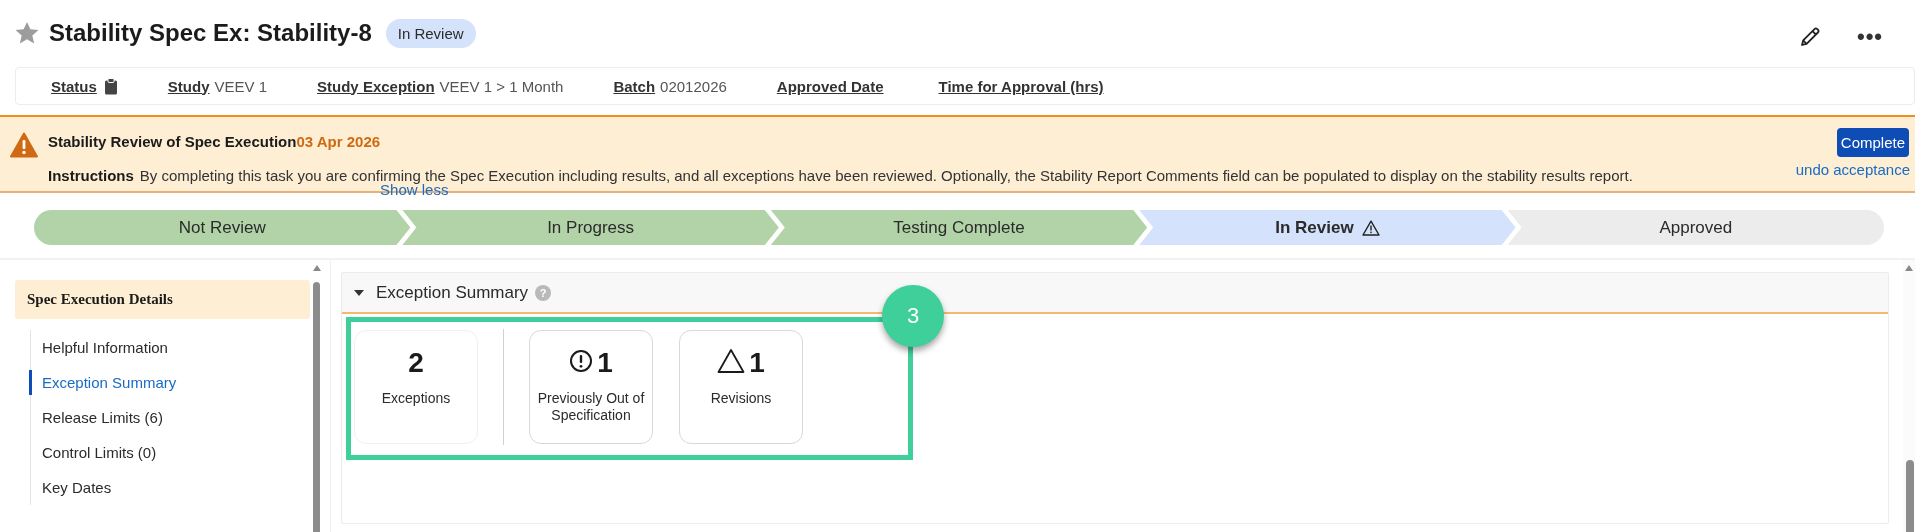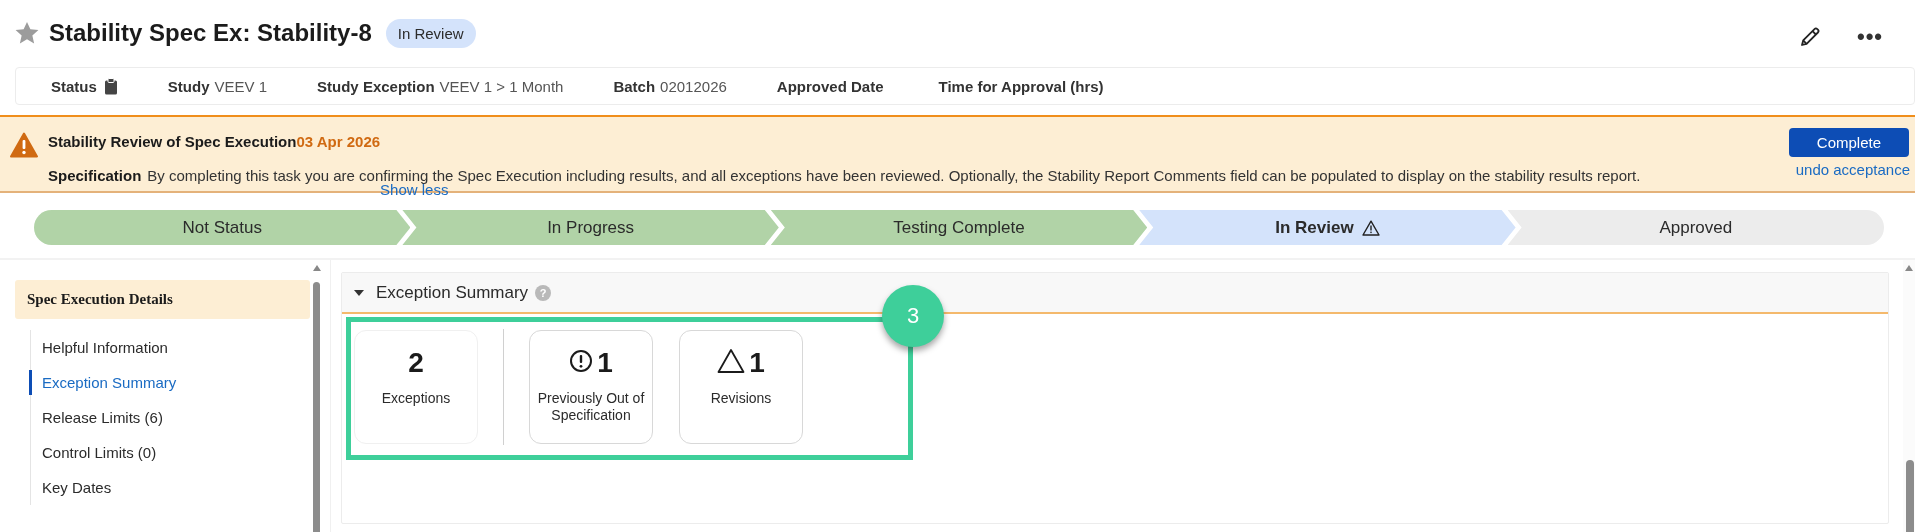--- a/index.html
+++ b/index.html
@@ -10,34 +10,34 @@
   .title-row { position: absolute; left: 13px; top: 17px; height: 32px; display: flex; align-items: center; }
   .star-icon { width: 28px; height: 28px; display: inline-block; margin-right: 8px; }
   .page-title { font-size: 24px; color: #1b1b1b; margin-right: 14px; font-weight: bold; }
   .status-pill { background: #d4e3fb; color: #2c2c2c; font-size: 15px; border-radius: 15px; padding: 6px 12px; }
   .header-actions { position: absolute; right: 30px; top: 22px; display: flex; align-items: center; gap: 30px; }
   .icon-btn { width: 30px; height: 30px; display: flex; align-items: center; justify-content: center; cursor: pointer; }
   .more-dots { font-size: 22px; letter-spacing: 1px; font-weight: bold; line-height: 10px; color: #333; }
 
   .fields-bar { position: absolute; left: 15px; top: 67px; width: 1900px; height: 38px; border: 1px solid #ececec; border-radius: 4px; background: #fff; display: flex; align-items: center; padding-left: 35px; font-size: 15px; }
   .field { display: flex; align-items: center; margin-right: 50px; }
-  .field .lbl { font-weight: bold; color: #333; margin-right: 5px; }
+  .field .lbl { font-weight: bold; color: #333; margin-right: 5px; text-decoration: underline; }
   .field .val { color: #555; }
   .clipboard-icon { width: 14px; height: 17px; display: inline-block; margin-left: 2px; }
 
   
   .task-banner { position: absolute; left: 0; top: 115px; width: 1915px; height: 78px; background: #fdeed4; border-top: 2px solid #f08e1b; border-bottom: 2px solid #e4b27a; }
   .warn-icon { position: absolute; left: 10px; top: 15px; width: 28px; height: 26px; }
   .task-line1 { position: absolute; left: 48px; top: 16px; font-size: 15px; display: flex; }
   .task-name { font-weight: bold; color: #1b1b1b; }
   .task-date { font-weight: bold; color: #d06a12; }
   .show-less { color: #1a6bc3; cursor: pointer; margin-top: 48px; }
   .task-line2 { position: absolute; left: 48px; top: 50px; font-size: 15px; color: #333; }
   .task-line2 .lbl { font-weight: bold; color: #1b1b1b; margin-right: 6px; }
-  .complete-btn { position: absolute; right: 6px; top: 11px; background: #0d4db5; color: #fff; font-size: 15px; border: none; border-radius: 4px; padding: 6px 28px; cursor: pointer; }
+  .complete-btn { position: absolute; right: 6px; top: 11px; background: #0d4db5; color: #fff; font-size: 15px; border: none; border-radius: 4px; padding: 6px 4px; cursor: pointer; }
   .undo-link { position: absolute; right: 5px; top: 44px; font-size: 15px; color: #1a6bc3; cursor: pointer; }
 
   
   .stepper { position: absolute; left: 34px; top: 210px; width: 1850px; height: 35px; display: flex; }
   .step { position: relative; flex: 1; height: 35px; display: flex; align-items: center; justify-content: center; font-size: 17px; color: #2b2b2b; margin-right: -8px; clip-path: polygon(0 0, calc(100% - 14px) 0, 100% 50%, calc(100% - 14px) 100%, 0 100%, 14px 50%); }
   .step.first { clip-path: polygon(0 0, calc(100% - 14px) 0, 100% 50%, calc(100% - 14px) 100%, 0 100%); border-radius: 18px 0 0 18px; }
   .step.last { clip-path: polygon(0 0, 100% 0, 100% 100%, 0 100%, 14px 50%); border-radius: 0 18px 18px 0; margin-right: 0; }
   .step.done { background: #b1d3a7; }
   .step.current { background: #d4e3fb; font-weight: bold; }
   .step.future { background: #ececec; }
@@ -143,29 +143,29 @@
         <rect x="12.6" y="8" width="2.8" height="9" rx="1" fill="#fff"></rect>
         <circle cx="14" cy="20.5" r="1.7" fill="#fff"></circle>
       </svg>
   </span>
   <div class="task-line1">
     <span class="task-name">Stability Review of Spec Execution</span>
     <span class="task-date">03 Apr 2026</span>
     <span class="show-less">Show less</span>
   </div>
   <div class="task-line2">
-    <span class="lbl">Specification</span><span>By completing this task you are confirming the Spec Execution including results, and all exceptions have been reviewed. Optionally, the Stability Report Comments field can be populated to display on the stability results report.</span>
+    <span class="lbl">Instructions</span><span>By completing this task you are confirming the Spec Execution including results, and all exceptions have been reviewed. Optionally, the Stability Report Comments field can be populated to display on the stability results report.</span>
   </div>
   <button class="complete-btn">Complete</button>
   <span class="undo-link">undo acceptance</span>
 </div>
 
 <div class="stepper">
   <div class="step first done">
-      <span>Not Status</span>
+      <span>Not Review</span>
     </div>
   <div class="step done">
       <span>In Progress</span>
     </div>
   <div class="step done">
       <span>Testing Complete</span>
     </div>
   <div class="step current">
     <span>In Review</span>
     <span class="step-warn">

